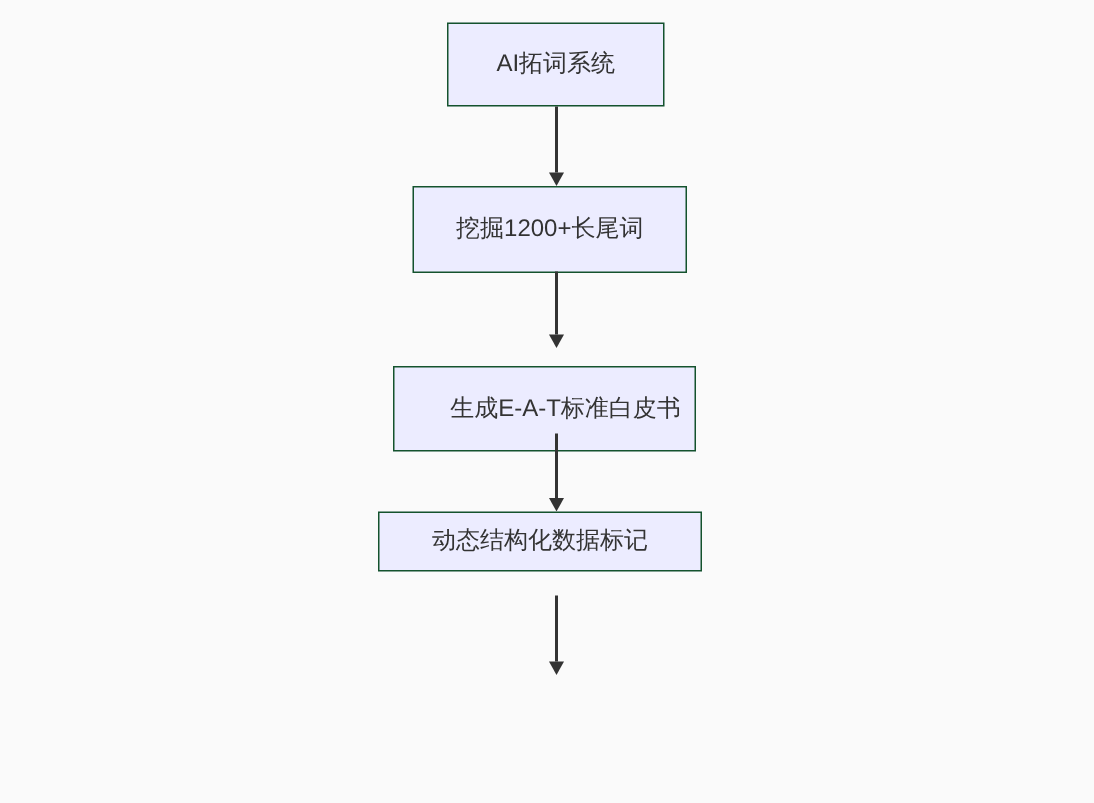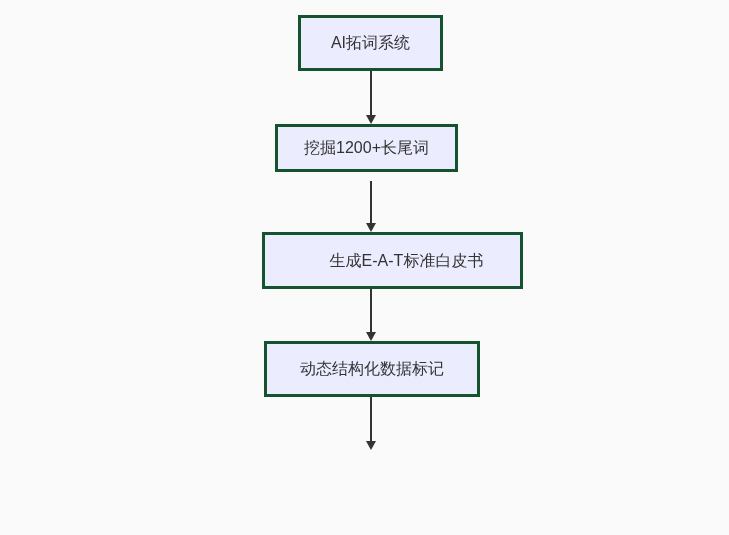--- a/index.html
+++ b/index.html
@@ -12,34 +12,34 @@
     position: relative;
     width: 729px;
     height: 535px;
     background: #fafafa;
     overflow: hidden;
   }
   .node {
     position: absolute;
     box-sizing: border-box;
     background: #ececff;
-    border: 3px solid #14532d;
+    border: 1px solid #14532d;
     display: flex;
     align-items: center;
     justify-content: center;
     color: #333333;
     font-size: 16px;
     line-height: 1.2;
     text-align: center;
     white-space: nowrap;
   }
   .node-1 { left: 298px; top: 15px;  width: 145px; height: 56px; }
-  .node-2 { left: 275px; top: 124px; width: 183px; height: 48px; }
-  .node-3 { left: 262px; top: 232px; width: 261px; height: 57px; padding-left: 28px; }
-  .node-4 { left: 264px; top: 341px; width: 216px; height: 56px; }
+  .node-2 { left: 275px; top: 124px; width: 183px; height: 58px; }
+  .node-3 { left: 262px; top: 244px; width: 202px; height: 57px; padding-left: 28px; }
+  .node-4 { left: 252px; top: 341px; width: 216px; height: 40px; }
   .node-5 { left: 254px; top: 450px; width: 231px; height: 57px; }
 
   .edge {
     position: absolute;
     left: 364px;
     width: 13px;
     display: flex;
     flex-direction: column;
     align-items: center;
   }

